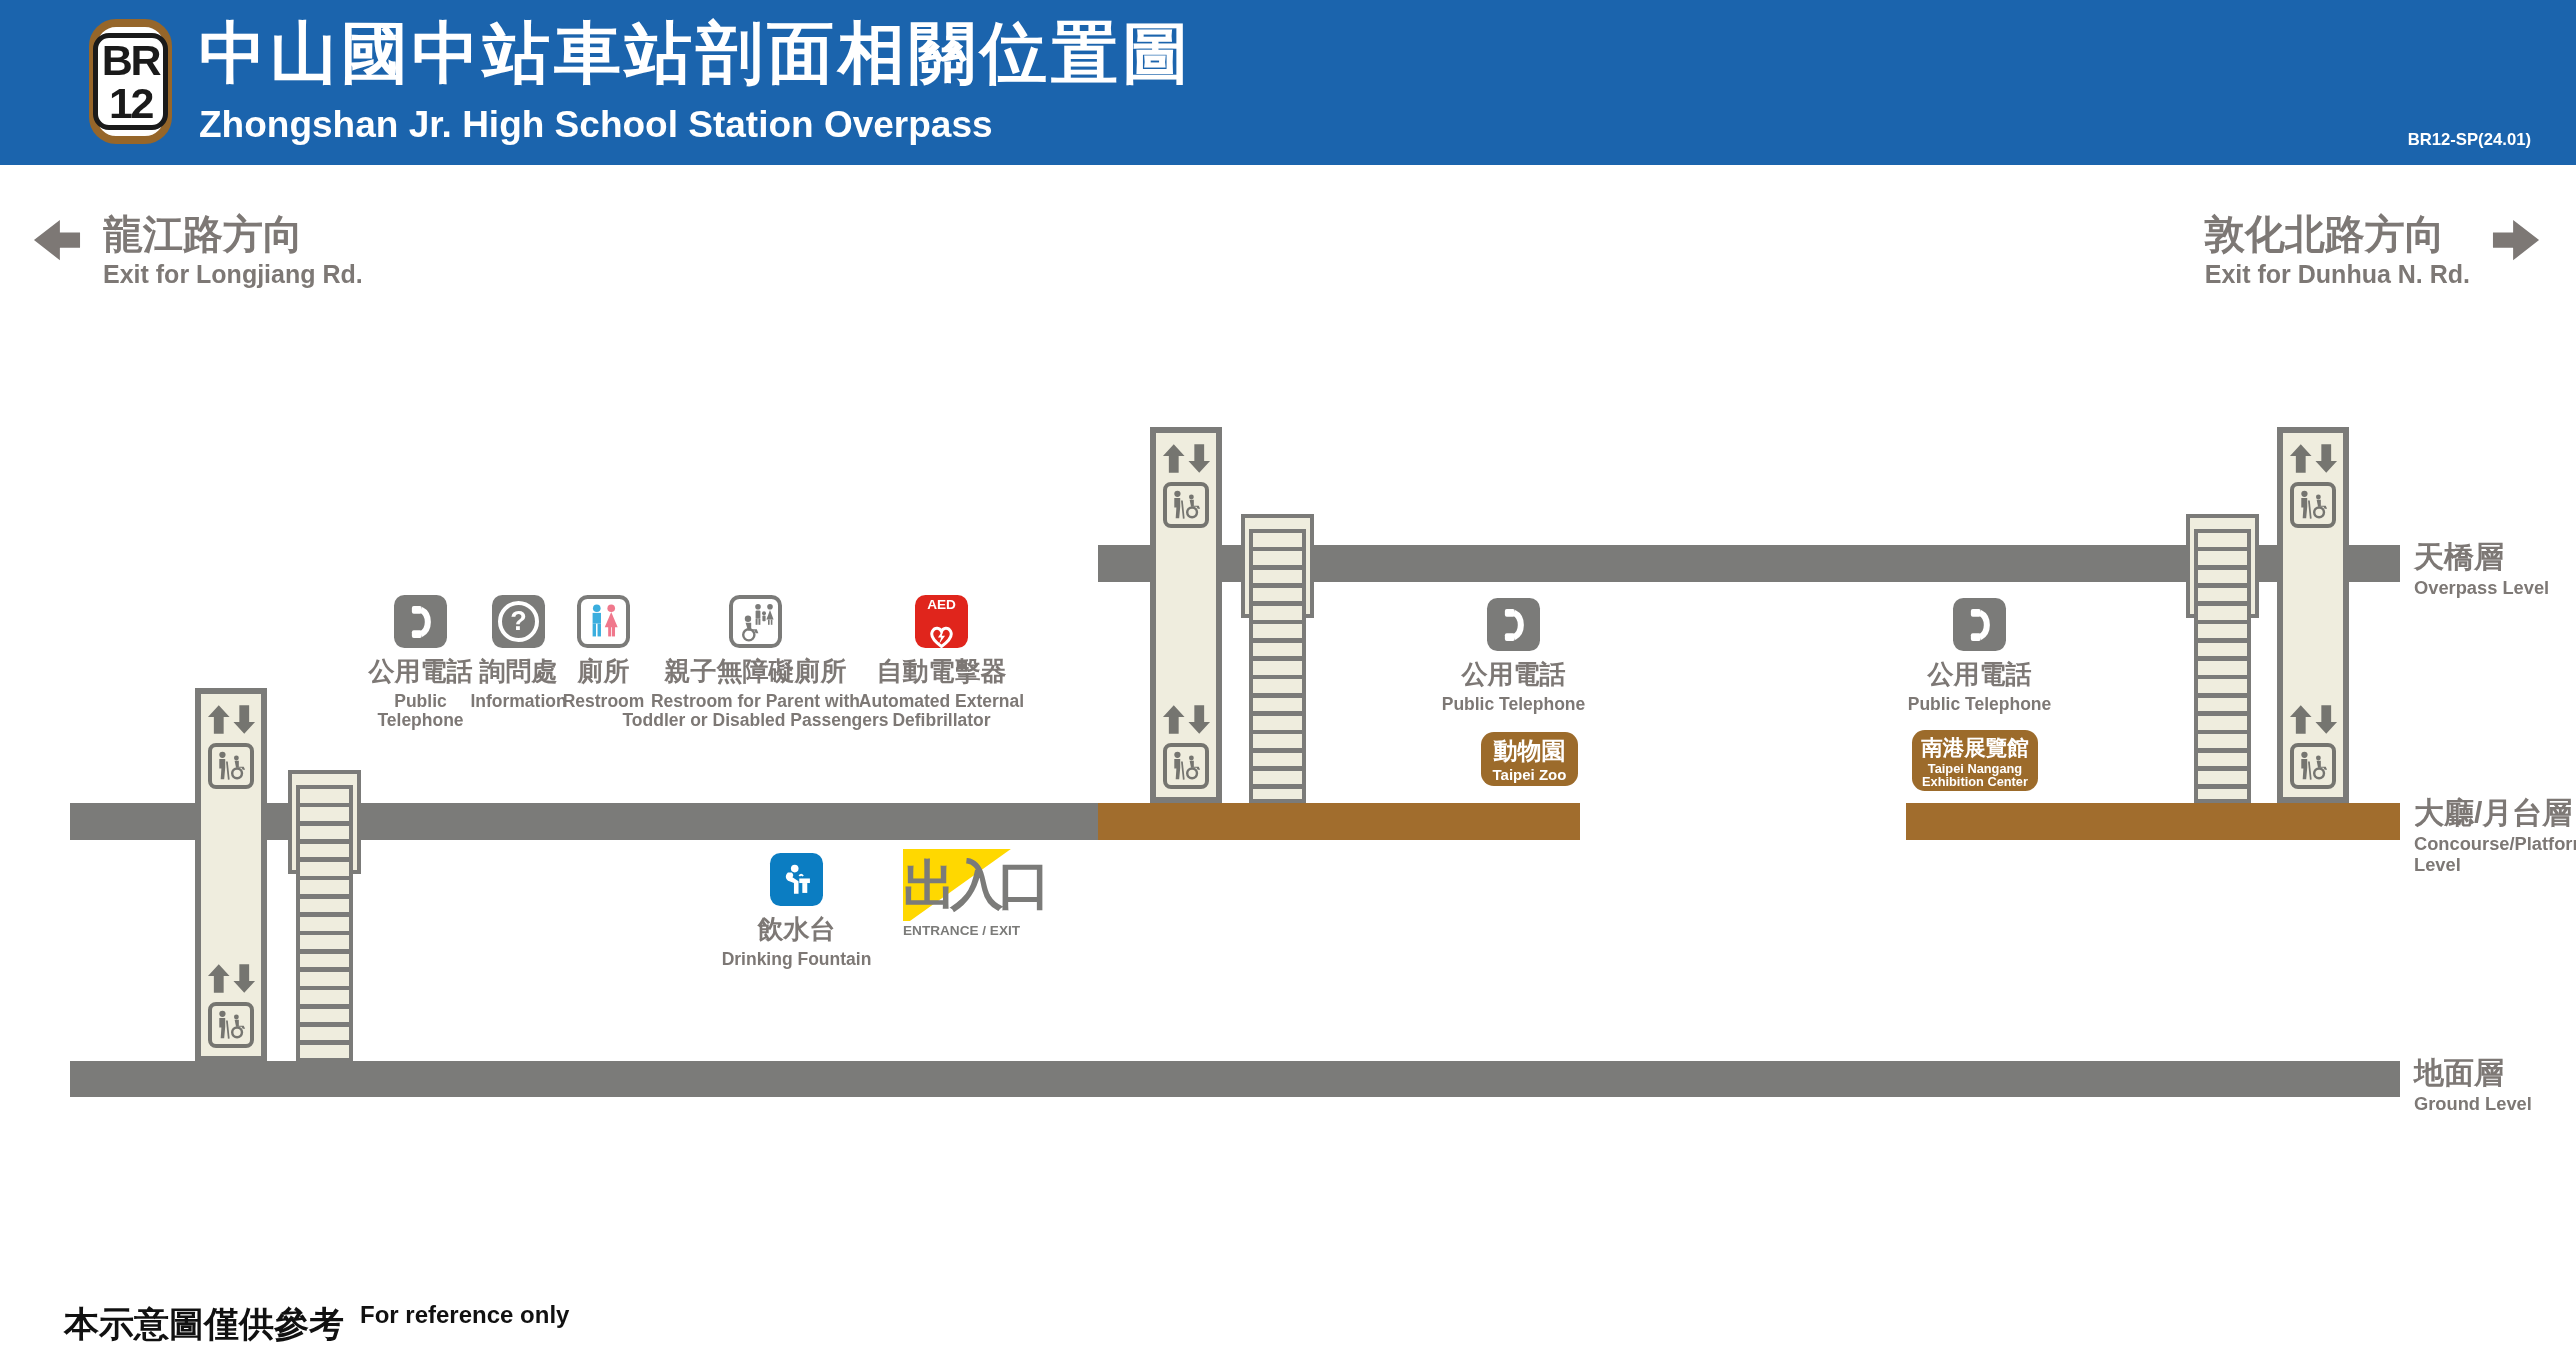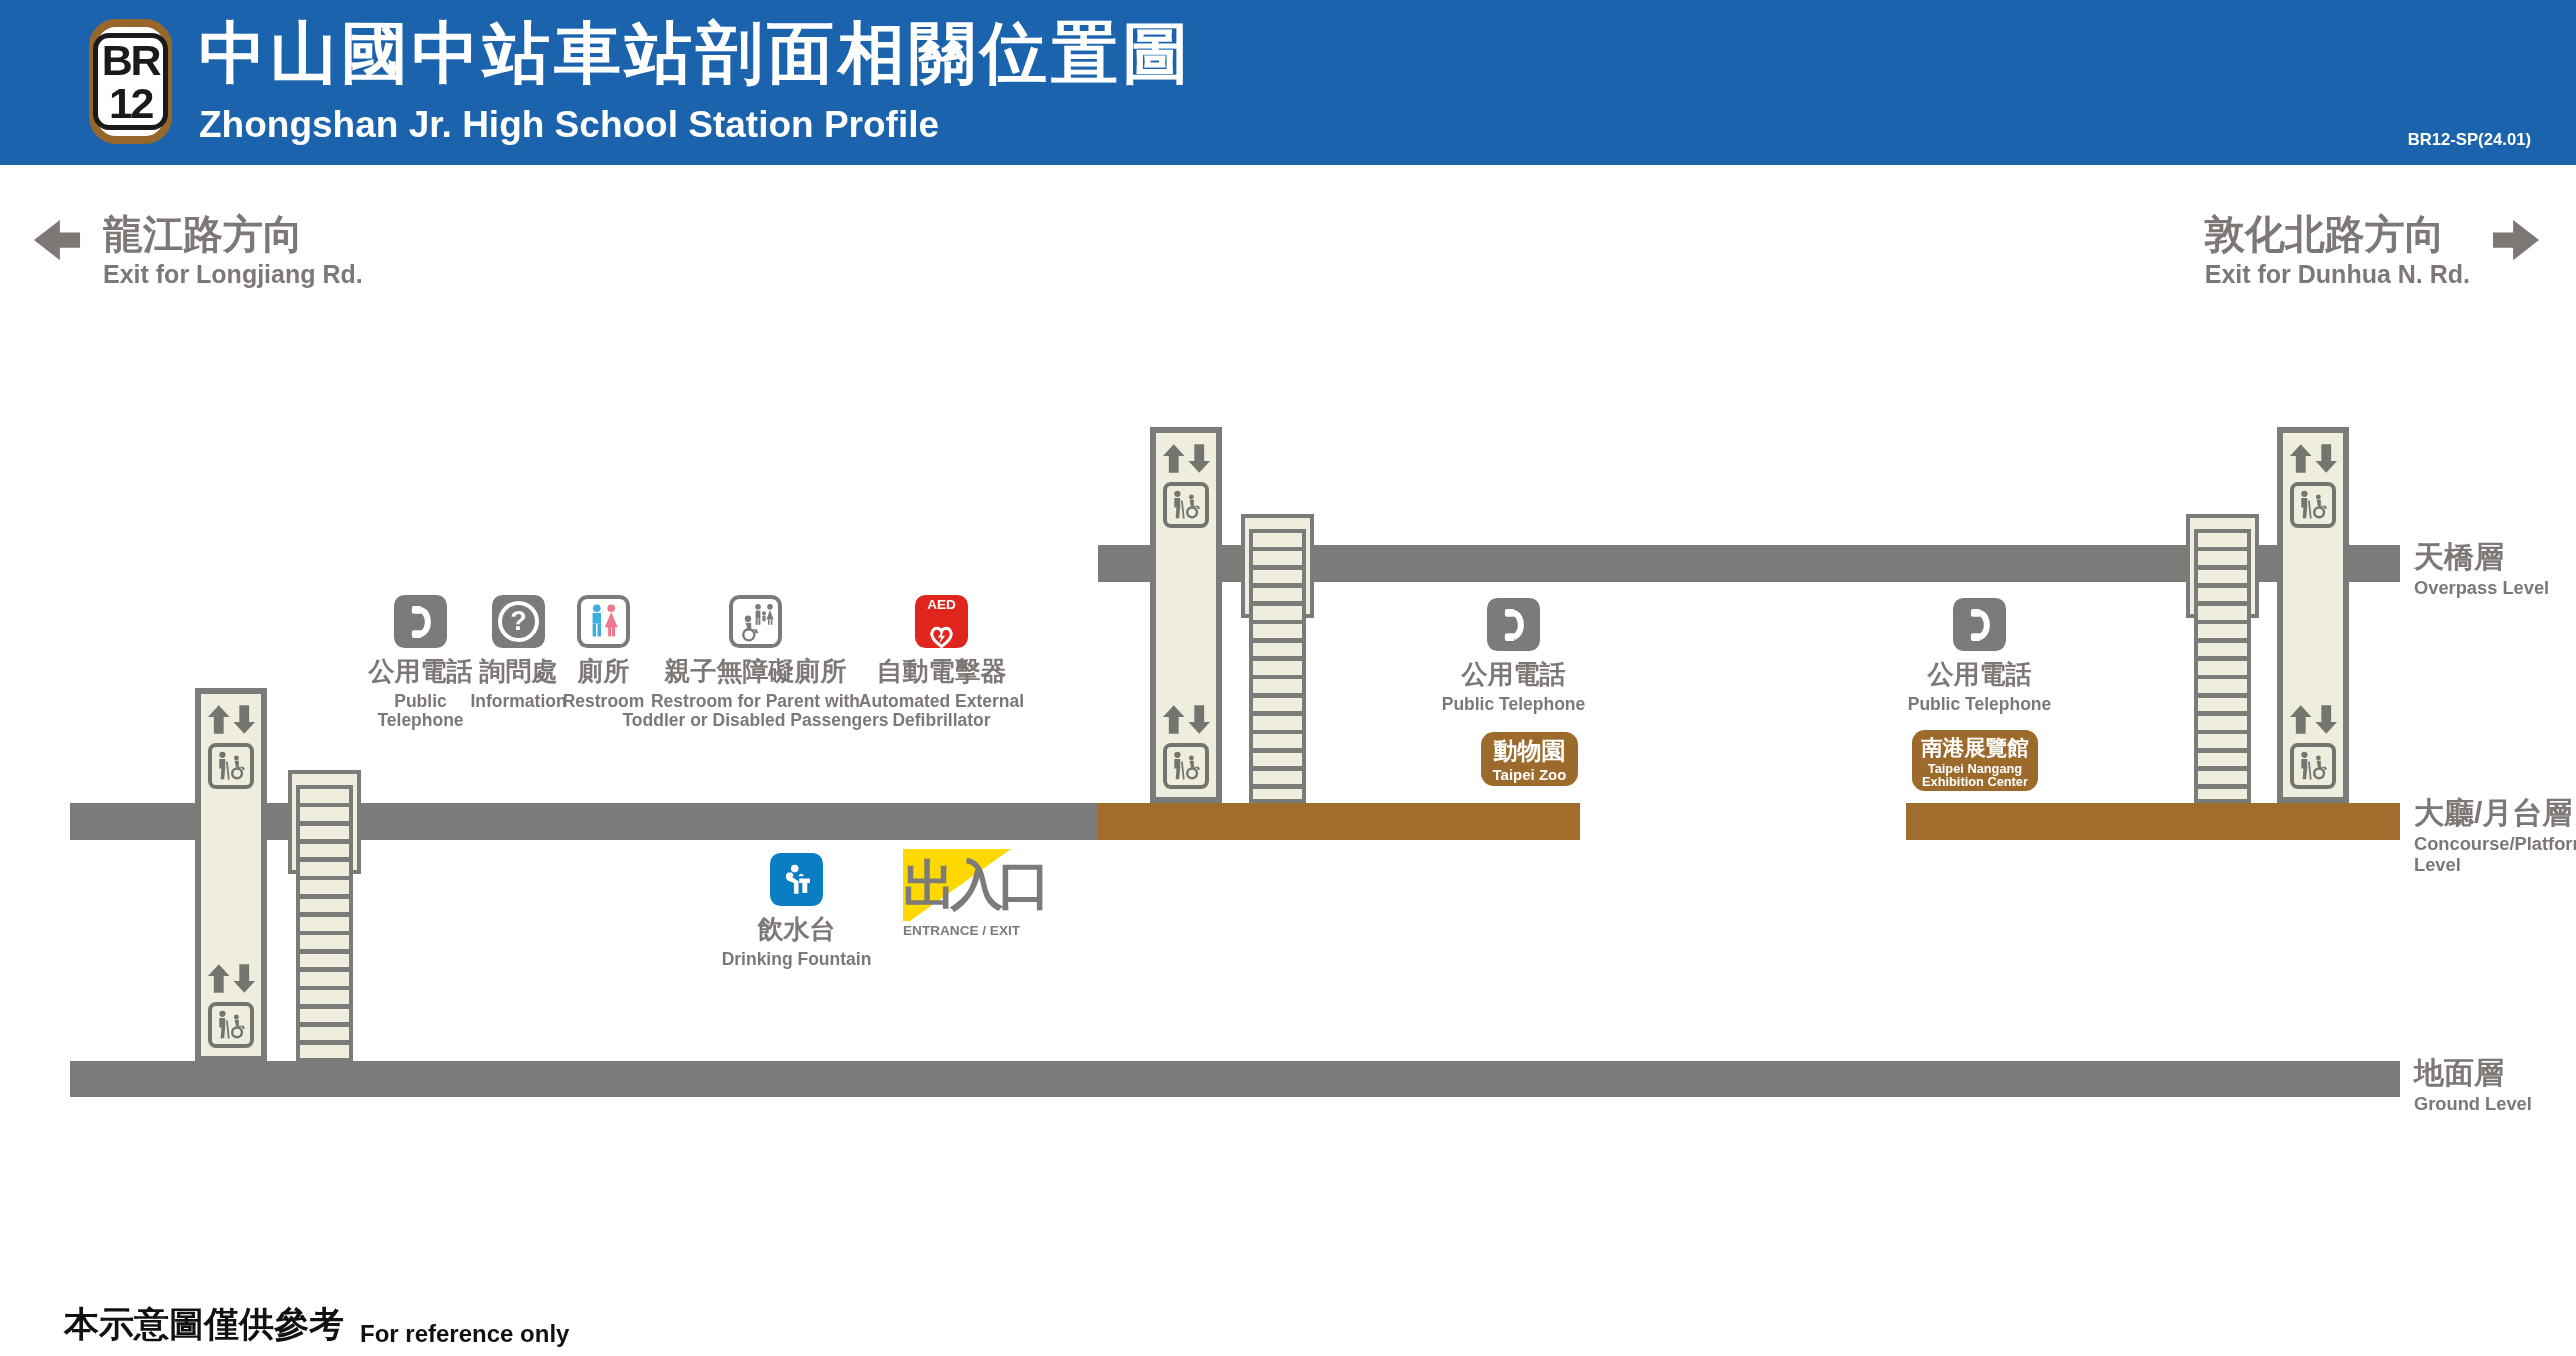--- a/index.html
+++ b/index.html
@@ -68,39 +68,39 @@
   
   .entrance{position:absolute;width:116px;}
   .ent-box{position:relative;width:116px;height:72px;}
   .ent-yellow{position:absolute;left:0;top:0;width:100%;height:100%;background:#ffd800;
               clip-path:polygon(0 0,93% 0,6% 100%,0 100%);}
   .ent-zh{position:relative;font-size:53px;font-weight:bold;color:#7b7b79;letter-spacing:-5.6px;
           line-height:72px;text-align:center;white-space:nowrap;}
   .ent-en{font-size:13.6px;font-weight:bold;color:#7b7b79;text-align:center;margin-top:1.6px;white-space:nowrap;}
 
   
-  .footer{position:absolute;left:64px;top:1301px;display:flex;align-items:flex-end;gap:16px;color:#111;}
+  .footer{position:absolute;left:64px;top:1301px;display:flex;align-items:flex-start;gap:16px;color:#111;}
   .ft-zh{font-size:35px;font-weight:bold;white-space:nowrap;}
   .ft-en{font-size:24px;font-weight:bold;white-space:nowrap;}
 </style>
 </head>
 <body>
 
 <div class="canvas">
 
   <div class="hdr">
     <div class="badge">
       <div class="badge-inner">
         <span>BR</span>
         <span>12</span>
       </div>
     </div>
     <div class="titles">
       <div class="t-zh">中山國中站車站剖面相關位置圖</div>
-      <div class="t-en">Zhongshan Jr. High School Station Profile</div>
+      <div class="t-en">Zhongshan Jr. High School Station Overpass</div>
     </div>
     <div class="hdr-code">BR12-SP(24.01)</div>
   </div>
 
   <div class="dir left" style="left:33px;top:214px;gap:22px;">
     <svg width="48" height="56" viewBox="0 0 100 100">
       <polygon points="2,46 56,4 56,30 98,30 98,62 56,62 56,88" fill="#7d7875"></polygon>
     </svg>
     <div class="d-txt">
       <div class="d-zh">龍江路方向</div>

